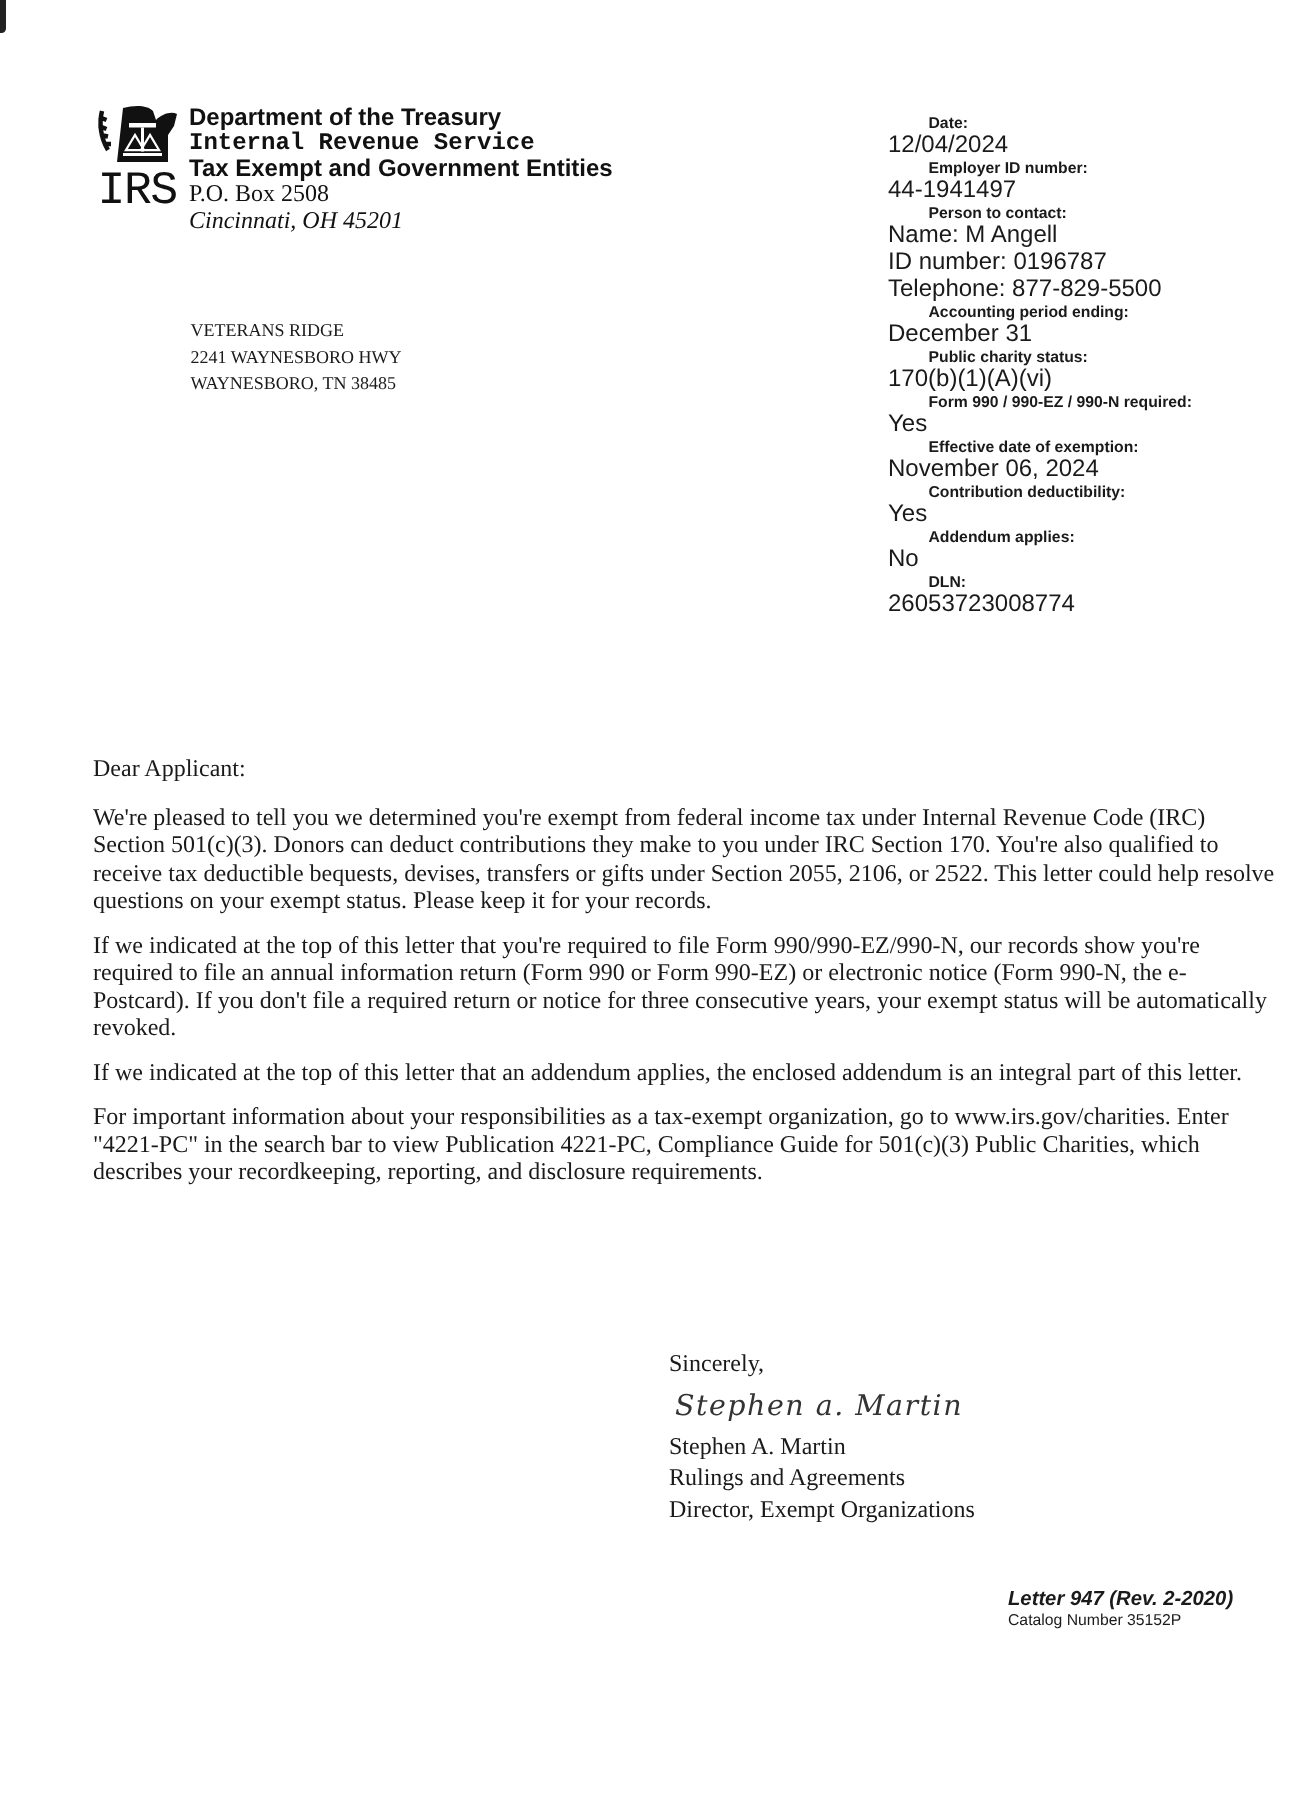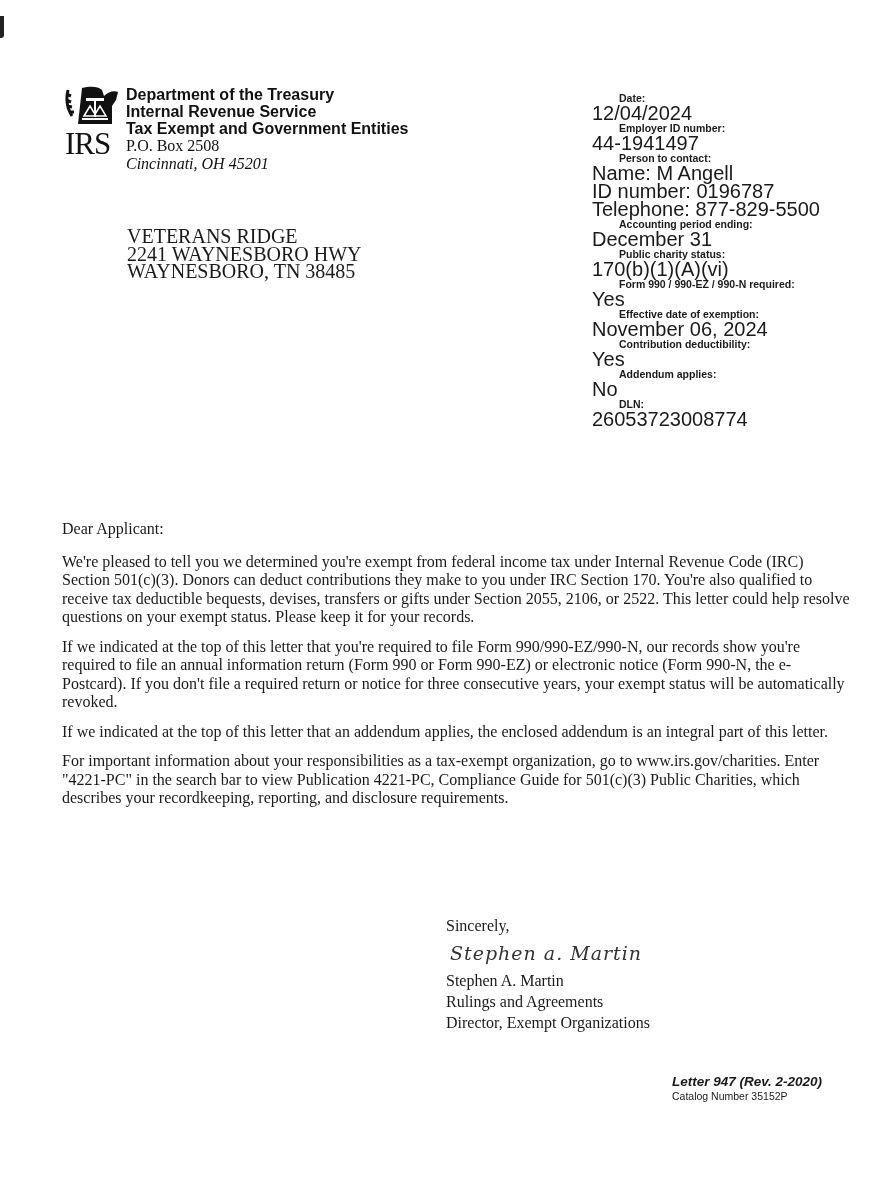--- a/index.html
+++ b/index.html
@@ -1,37 +1,37 @@
 <!DOCTYPE html>
 <html><head>
 <meta charset="utf-8">
 <style>
   html, body { margin: 0; padding: 0; }
   body {
     width: 873px; height: 1200px; background: #ffffff; position: relative;
     overflow: hidden; color: #1a1a1a;
     font-family: "Liberation Serif", serif;
   }
-  .abs { position: absolute; margin-top: 16px; }
+  .abs { position: absolute; }
   .corner-mark { left: 0; top: 0; width: 4px; height: 22px; background: #222; border-radius: 0 0 3px 0; }
 
   
   .logo { left: 64px; top: 68px; width: 58px; height: 46px; }
-  .logo-irs { left: 65px; top: 113px; font-family: Liberation Serif, serif; font-size: 31px; line-height: 30px; letter-spacing: -1px; color: #111; }
+  .logo-irs { left: 65px; top: 113px; font-family: Liberation Mono, monospace; font-size: 31px; line-height: 30px; letter-spacing: -1px; color: #111; }
   .lh-bold { left: 126px; font-family: "Liberation Sans", sans-serif; font-weight: bold; font-size: 16px; line-height: 17px; color: #111; }
   .lh-serif { left: 126px; font-size: 16px; line-height: 18px; color: #111; }
 
   
-  .recipient { left: 127px; top: 212px; font-size: 20px; line-height: 17.5px; }
+  .recipient { left: 127px; top: 212px; font-size: 12px; line-height: 17.5px; }
   .recipient div { white-space: nowrap; }
 
   
   .info { left: 587px; top: 76px; font-family: "Liberation Sans", sans-serif; }
   .info .lbl { font-size: 10.5px; font-weight: bold; line-height: 12px; margin-top: 0; padding-left: 32px; }
-  .info .val { font-size: 20px; line-height: 18px; padding-left: 5px; }
+  .info .val { font-size: 16px; line-height: 18px; padding-left: 5px; }
 
   
   .body { left: 62px; top: 504px; width: 790px; font-size: 16px; line-height: 18.5px; }
   .body p { margin: 0 0 11px 0; }
   .salutation { margin-bottom: 14px !important; }
 
   
   .sig { left: 446px; top: 899px; font-size: 16px; line-height: 21px; }
   .sig-script { height: 34px; display: flex; align-items: center; font-family: "DejaVu Serif", serif; font-style: italic; font-size: 19px; color: #333; letter-spacing: 1px; padding-left: 4px; }
 
@@ -51,21 +51,21 @@
     <path d="M18 4 C26 2 34 2 38 6 L40 12 C44 8 50 6 54 8 L52 16 L48 22 L48 40 L14 40 L16 22 Z" fill="#111"></path>
     <rect x="22" y="14" width="18" height="3" fill="#fff"></rect>
     <rect x="30" y="17" width="2" height="16" fill="#fff"></rect>
     <path d="M20 32 l6 -10 l6 10 Z M30 32 l6 -10 l6 10 Z" fill="none" stroke="#fff" stroke-width="1.5"></path>
     <rect x="18" y="34" width="26" height="2" fill="#fff"></rect>
   </svg>
 </div>
 <div class="abs logo-irs">IRS</div>
 
 <div class="abs lh-bold" style="top:70px;">Department of the Treasury</div>
-<div class="abs lh-bold" style="top:87px;">Internal Revenue Service</div>
+<div class="abs lh-bold" style="top:87px;font-family:Liberation Mono, monospace;">Internal Revenue Service</div>
 <div class="abs lh-bold" style="top:104px;">Tax Exempt and Government Entities</div>
 <div class="abs lh-serif" style="top:121px;">P.O. Box 2508</div>
 <div class="abs lh-serif" style="top:139px;font-style:italic;">Cincinnati, OH 45201</div>
 
 <div class="abs recipient">
   <div>VETERANS RIDGE</div>
   <div>2241 WAYNESBORO HWY</div>
   <div>WAYNESBORO, TN 38485</div>
 </div>
 

